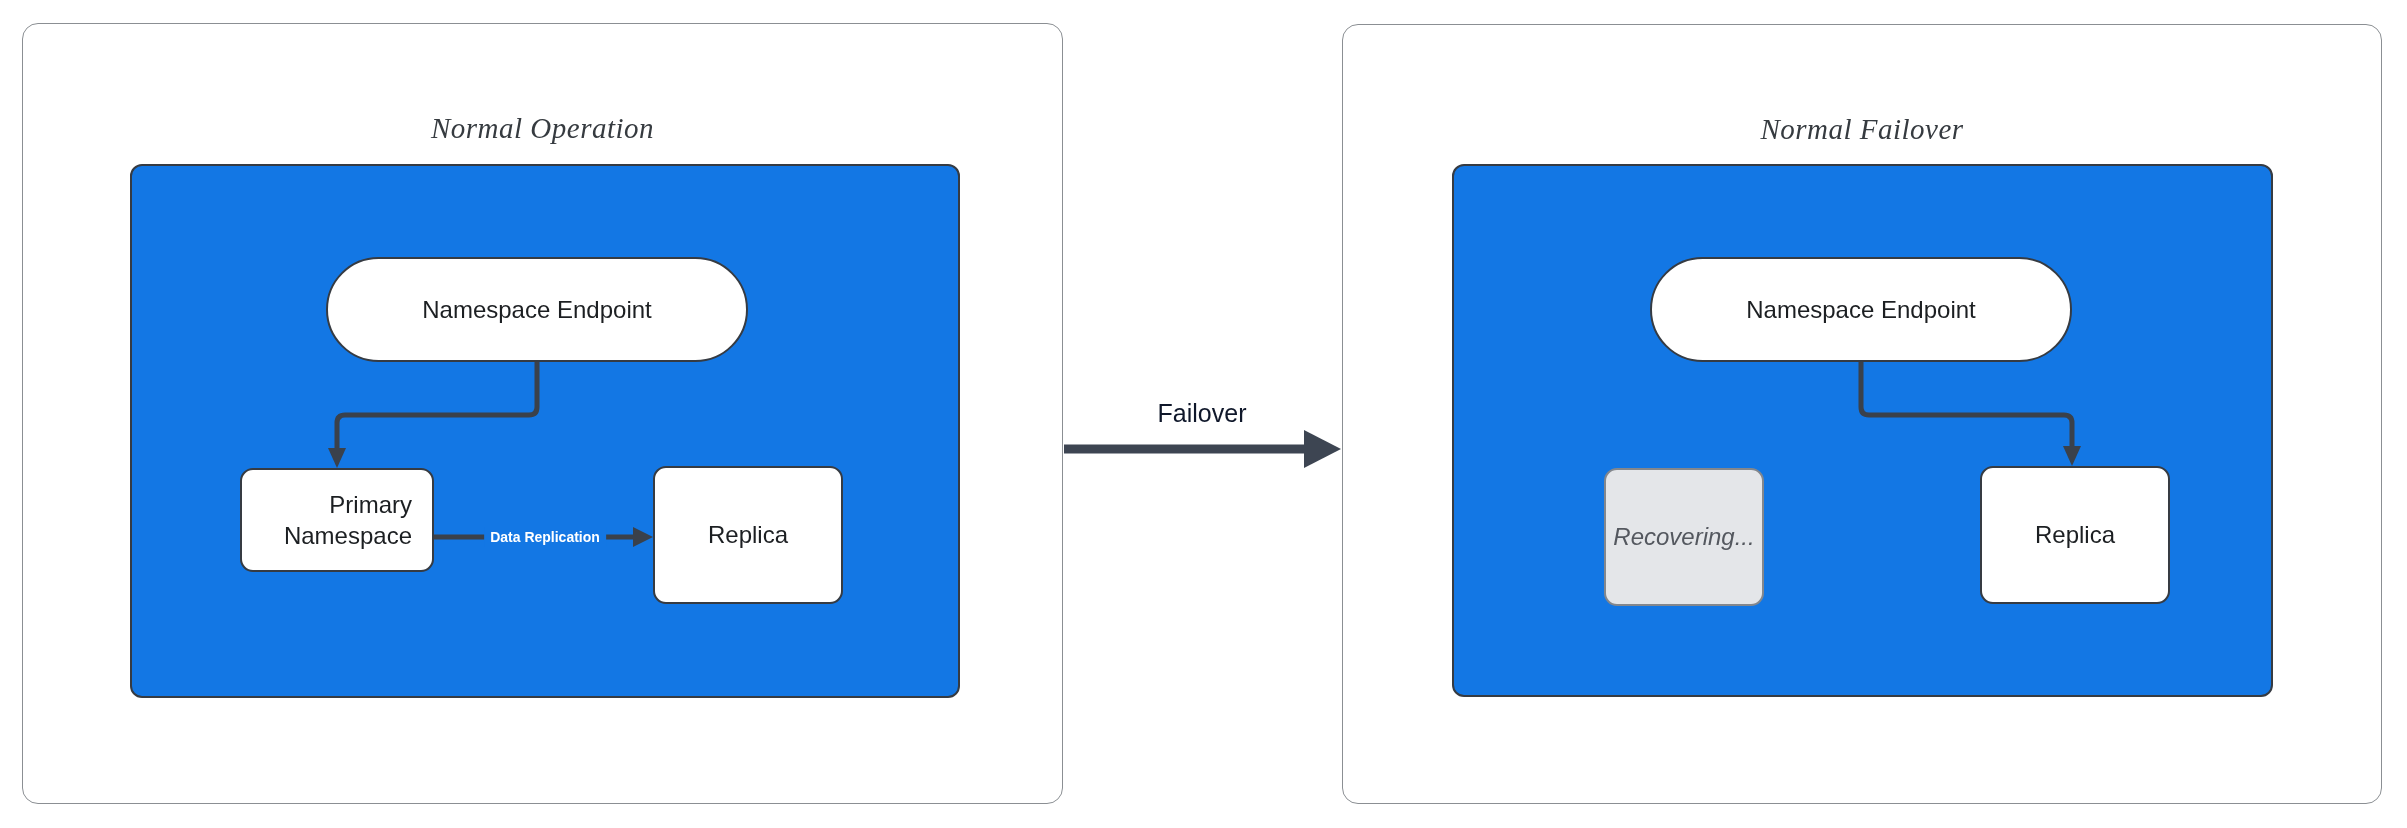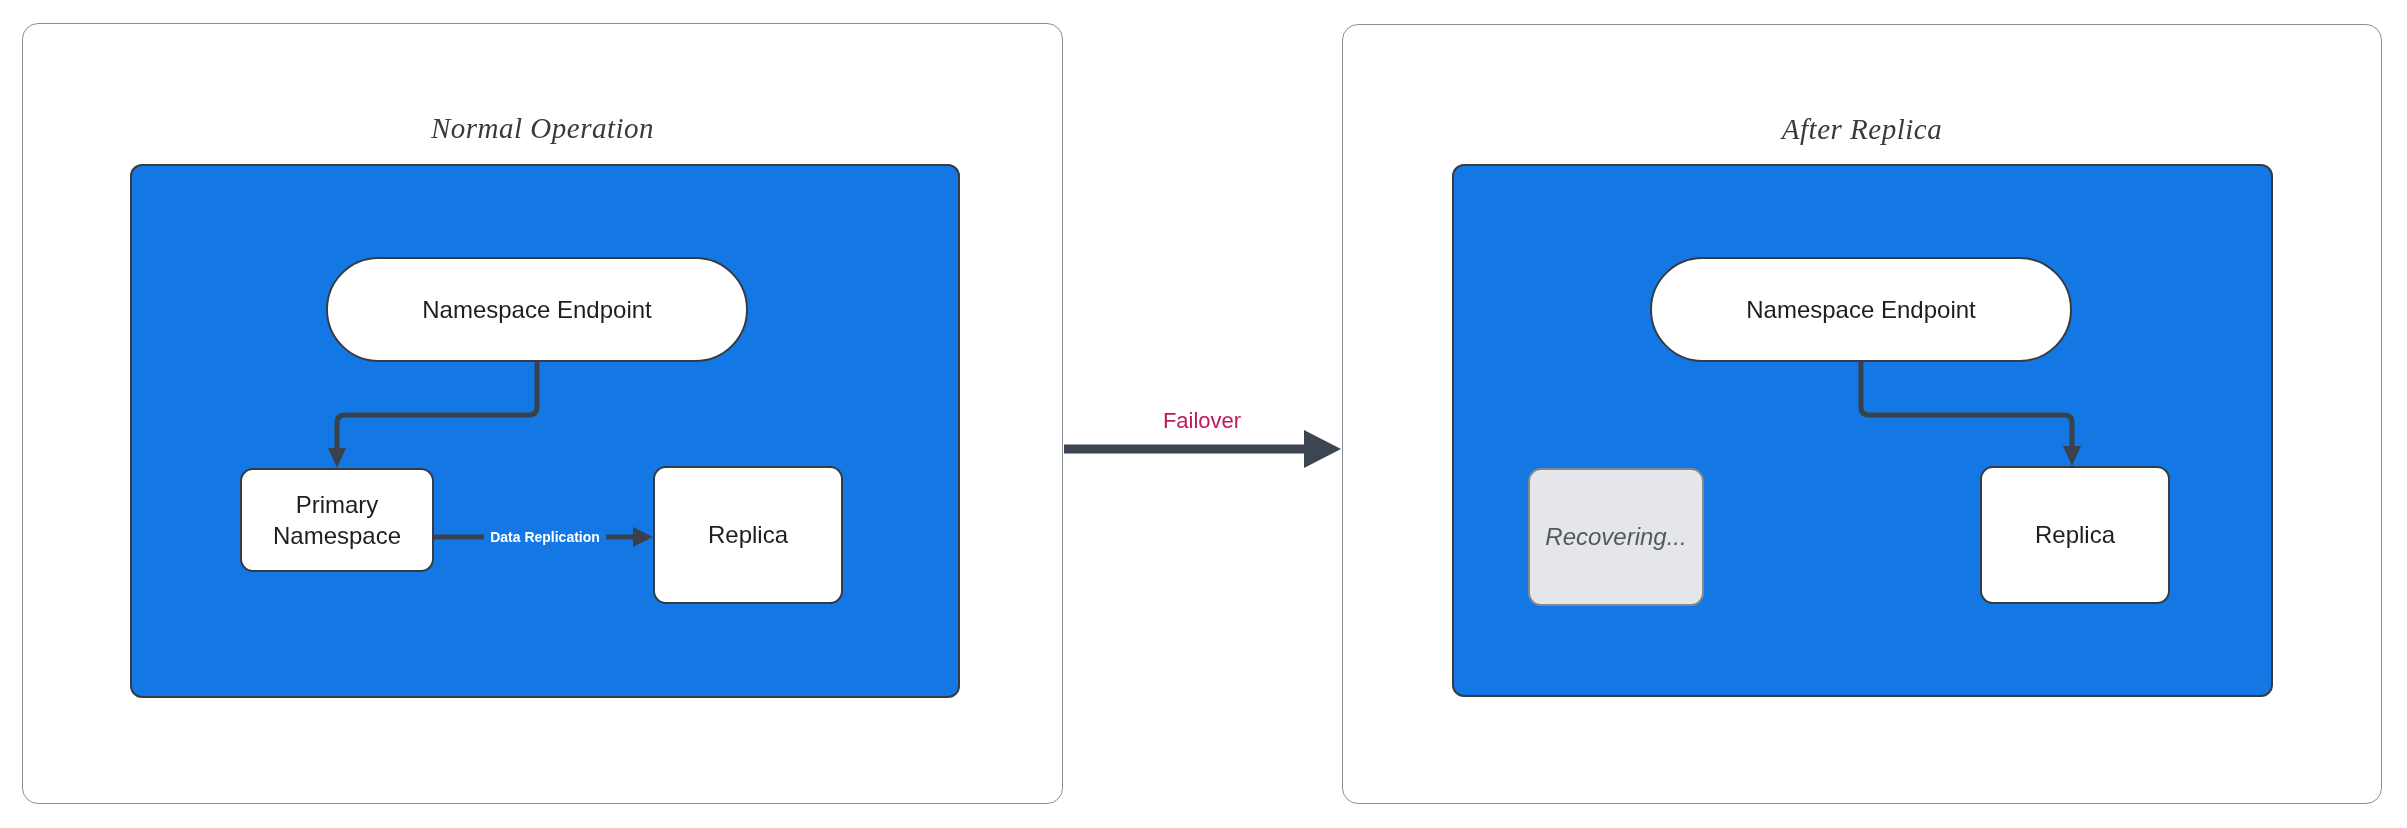--- a/index.html
+++ b/index.html
@@ -46,21 +46,21 @@
     border:2px solid var(--node_border);
     border-radius:12px;
     box-sizing:border-box;
   }
   .node{
     position:absolute;
     background:#ffffff;
     border:2px solid var(--node_border);
     box-sizing:border-box;
     display:flex;align-items:center;justify-content:center;
-    text-align:center;
+    text-align:right;
     font-size:24px;
     color:var(--node_text);
     z-index:3;
     line-height:1.3;
   }
   .pill{border-radius:53px;}
   .rect{border-radius:13px;}
   .node.recovering{
     background:var(--recovering_bg);
     border-color:var(--recovering_border);
@@ -82,25 +82,24 @@
     color:var(--edge_label_text);
     font-weight:bold;
     font-size:14px;
     padding:2px 6px;
     z-index:4;
     white-space:nowrap;
   }
   .failover-label{
     position:absolute;
     transform:translate(-50%,-50%);
-    color:#be185d;
-    font-size:22px;
+    color:#0f172a;
+    font-size:25px;
     z-index:4;
     white-space:nowrap;
-    margin-top:8px;
   }
 </style>
 </head>
 <body>
 
 <div class="canvas">
 
   <div class="panel" style="left:22px;top:23px;width:1041px;height:781px;">
     <div class="panel-title">Normal Operation</div>
   </div>
@@ -115,30 +114,30 @@
     <span style="display:inline-block;max-width:150px;">Primary Namespace</span>
   </div>
 
   <div class="node rect" style="left:653px;top:466px;width:190px;height:138px;">
     <span>Replica</span>
   </div>
 
   <div class="edge-label" style="left:545px;top:537px;">Data Replication</div>
 
   <div class="panel" style="left:1342px;top:24px;width:1040px;height:780px;">
-    <div class="panel-title">After Replica</div>
+    <div class="panel-title">Normal Failover</div>
   </div>
 
   <div class="bluebox" style="left:1452px;top:164px;width:821px;height:533px;"></div>
 
   <div class="node pill" style="left:1650px;top:257px;width:422px;height:105px;">
     <span>Namespace Endpoint</span>
   </div>
 
-  <div class="node rect recovering" style="left:1528px;top:468px;width:176px;height:138px;">
+  <div class="node rect recovering" style="left:1604px;top:468px;width:160px;height:138px;">
     <span>Recovering...</span>
   </div>
 
   <div class="node rect" style="left:1980px;top:466px;width:190px;height:138px;">
     <span>Replica</span>
   </div>
 
   <div class="failover-label" style="left:1202px;top:413px;">Failover</div>
 
   <svg class="edges" viewBox="0 0 2407 828">

